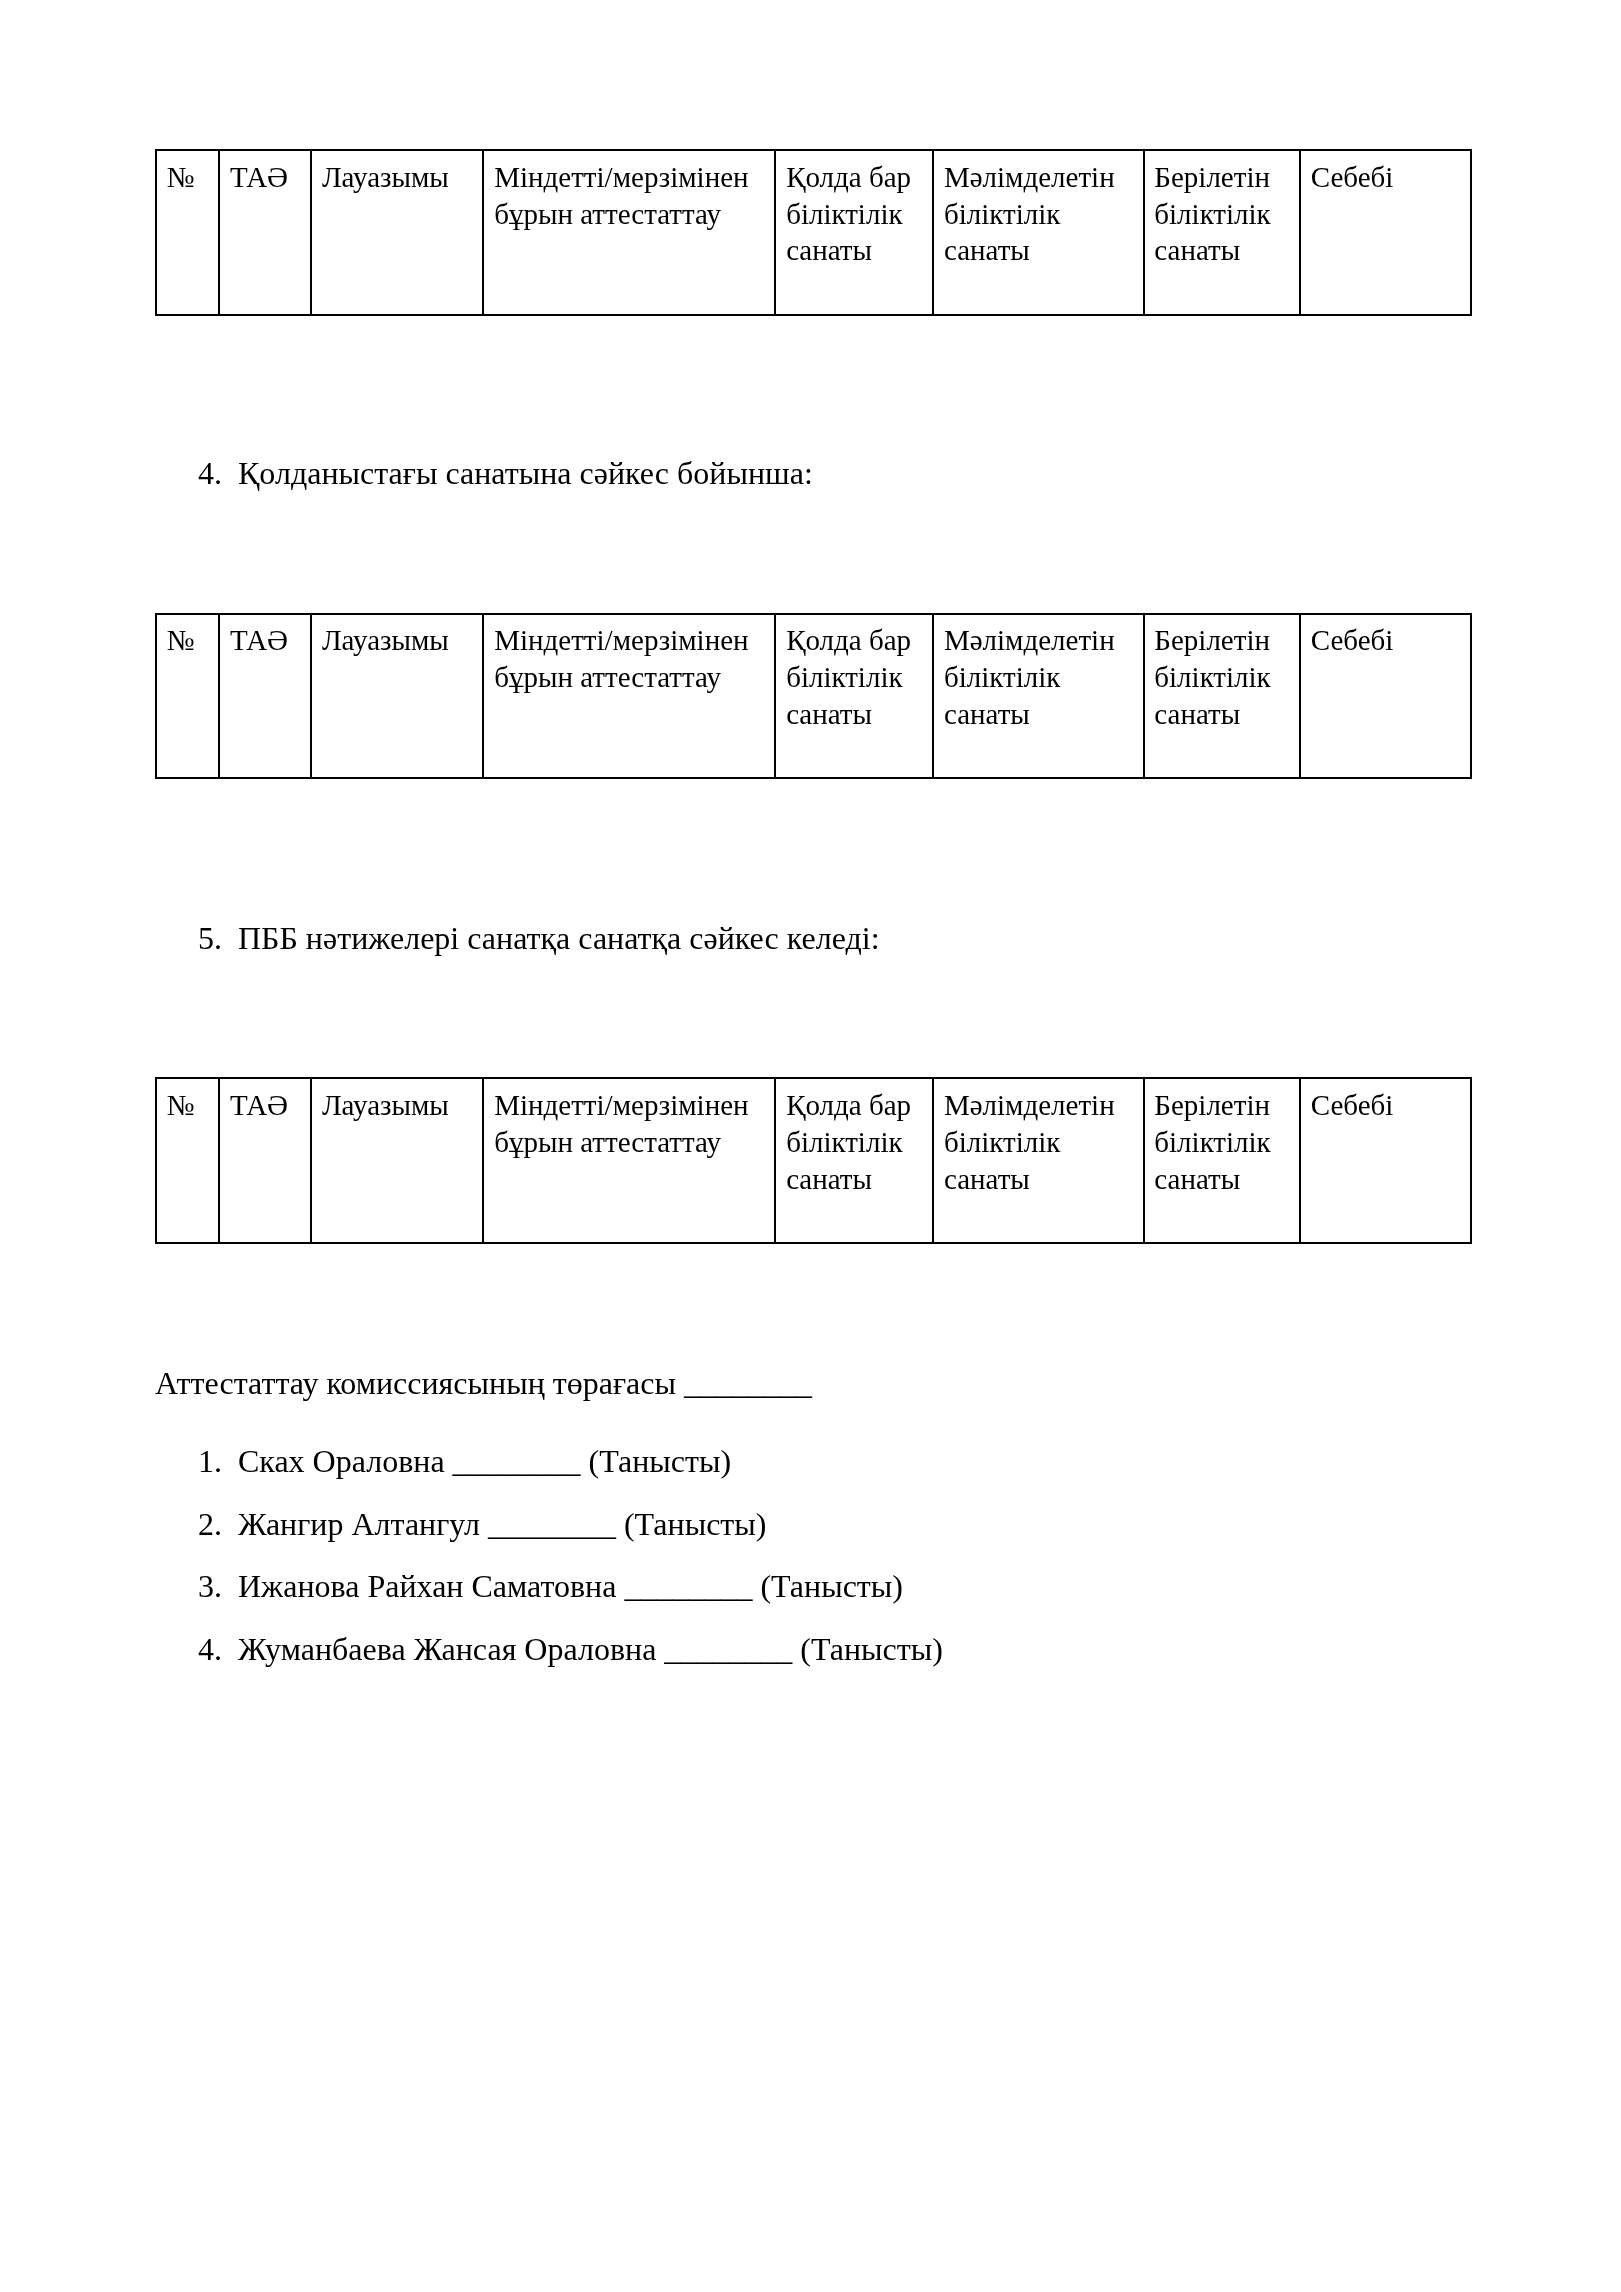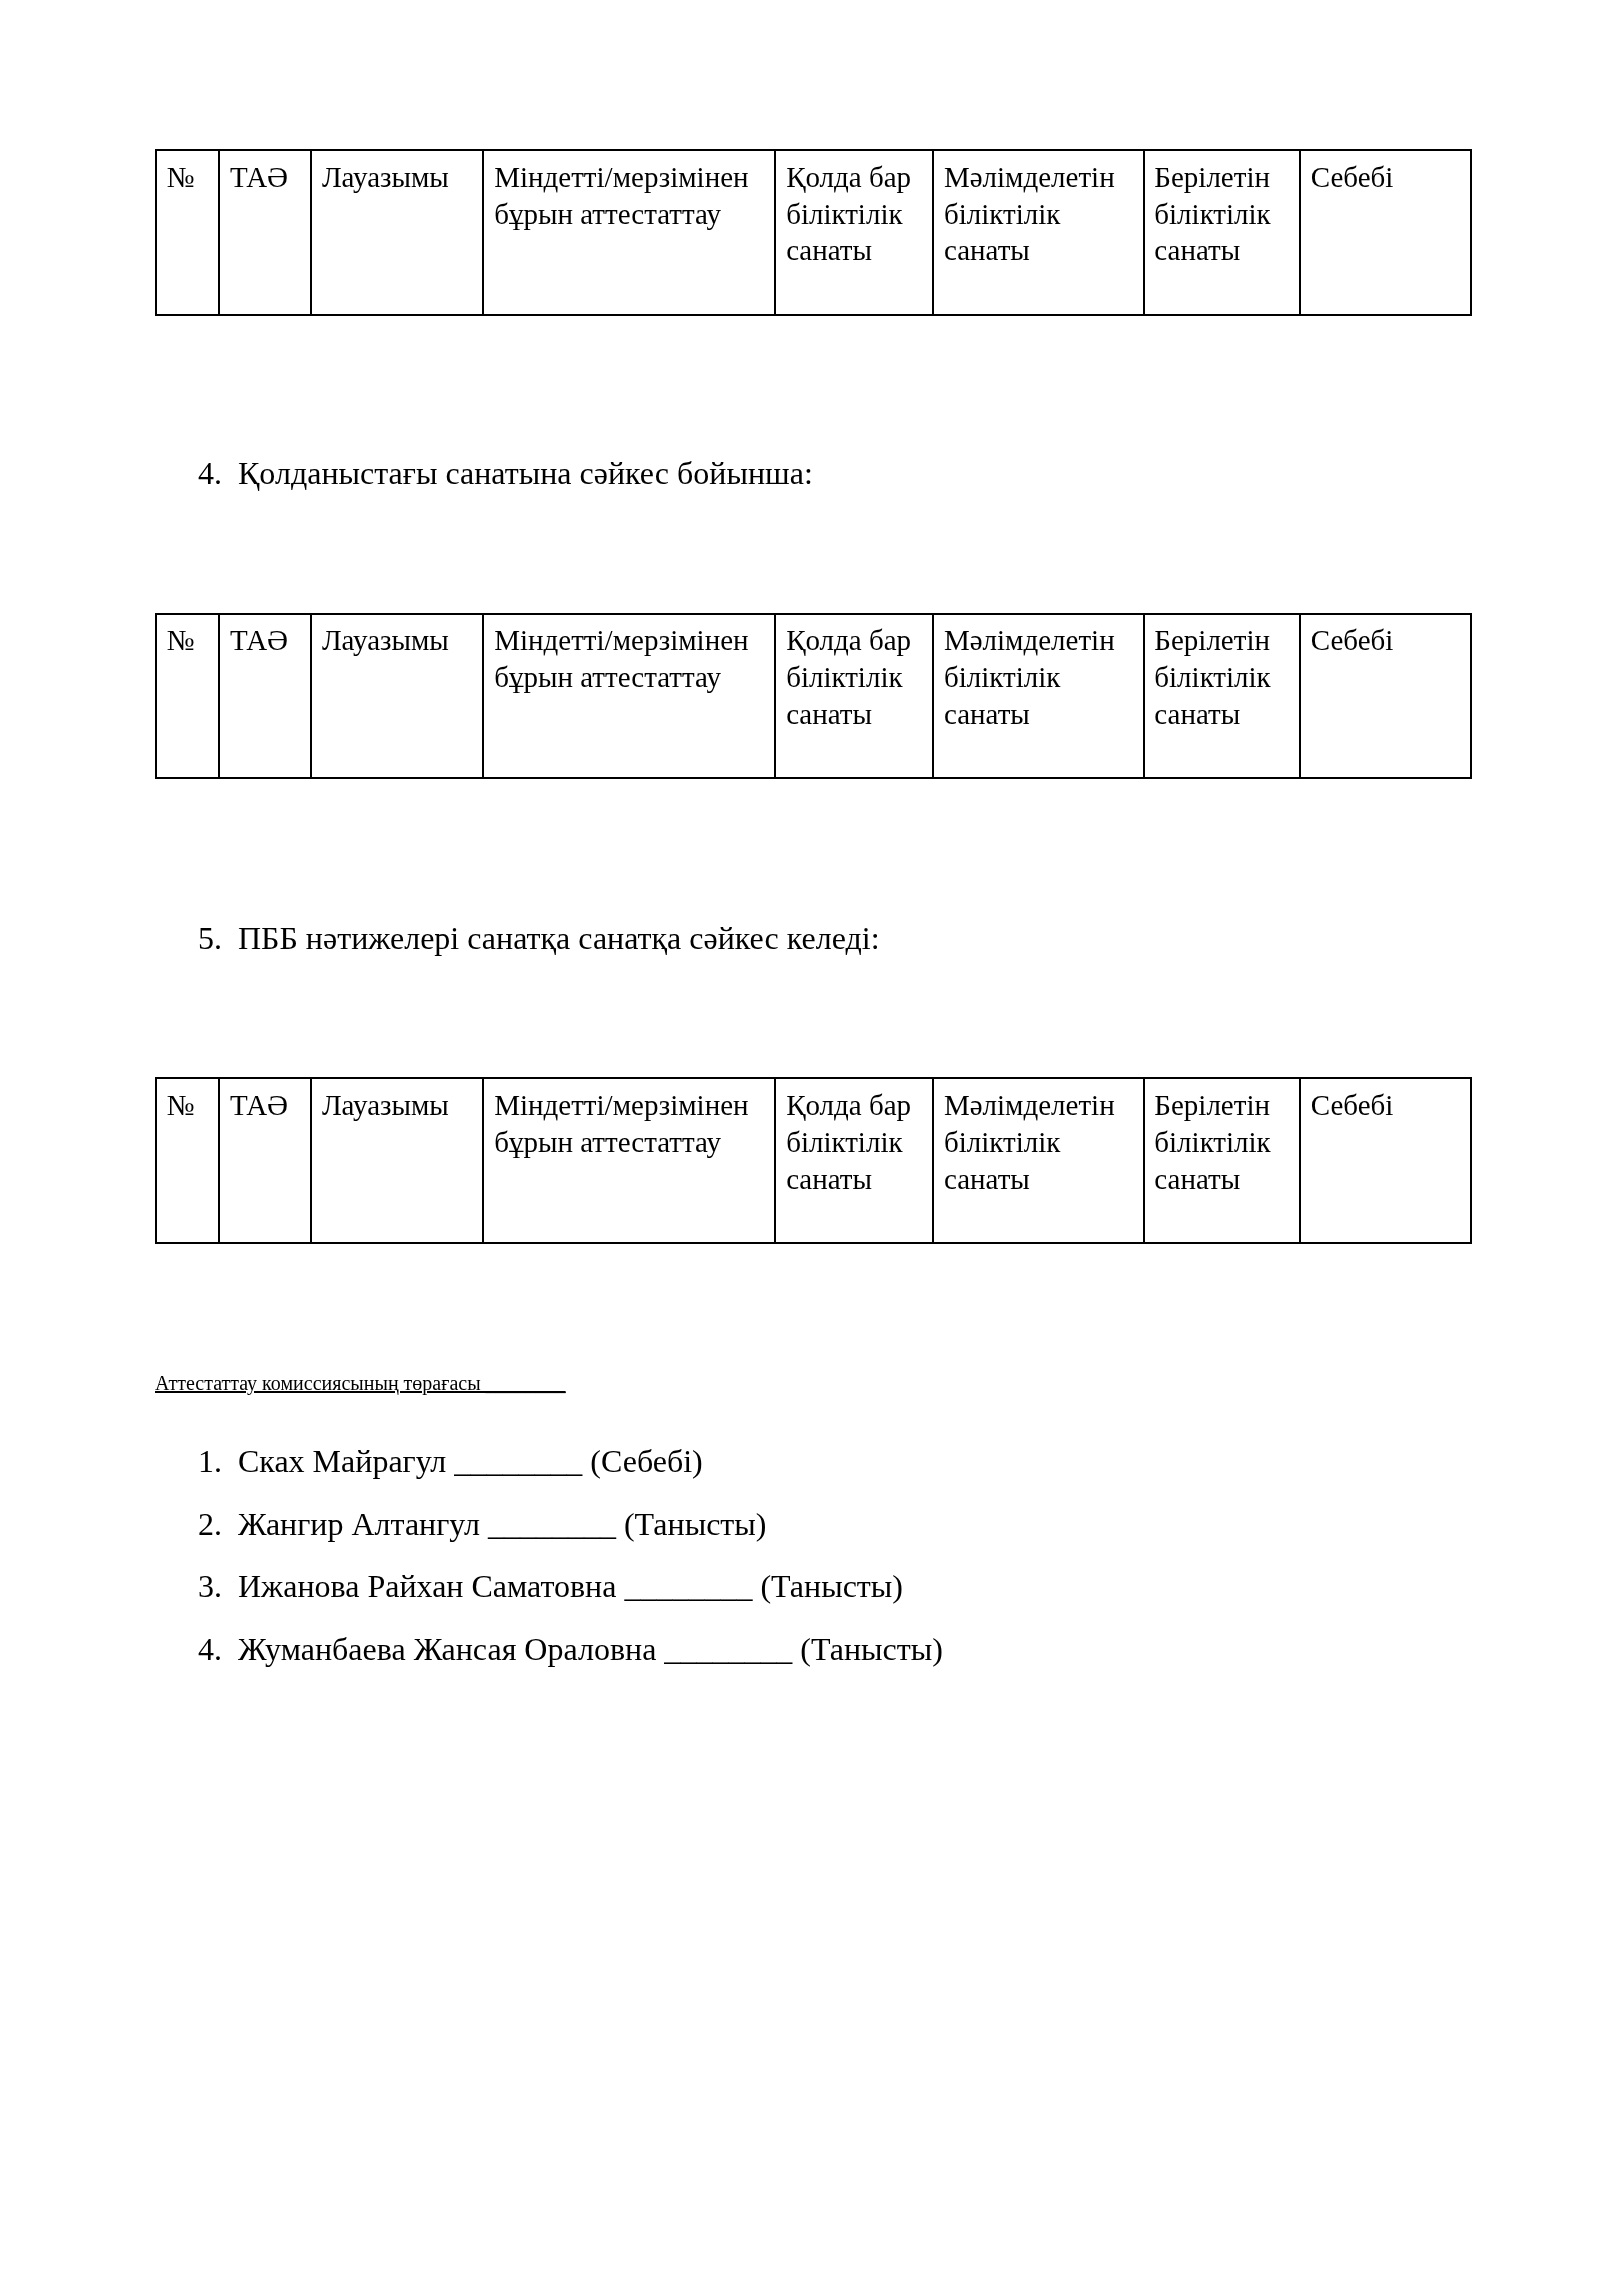--- a/index.html
+++ b/index.html
@@ -62,23 +62,22 @@
   .numbered .txt {
     flex: 1 1 auto;
   }
   .section-heading-4 { margin-top: 134px; }
   .table-2 { margin-top: 116px; }
   .section-heading-5 { margin-top: 136px; }
   .table-3 { margin-top: 115px; }
 
   .sig-block { margin-top: 116px; }
   .sig-line {
-    font-size: 20px;
+    font-size: 32px;
     line-height: 47px;
-    text-decoration: underline;
   }
   .members-label { margin-top: 7.8px; }
   .members-list { margin-top: 31px; }
   .members-list .numbered { margin-bottom: 15.7px; }
   .secretary-line { margin-top: 98px; }
 </style>
 </head>
 <body>
 
 <div class="page">
@@ -168,21 +167,21 @@
       </tr>
     </tbody>
       </table>
 
     <div class="sig-block">
       <div class="sig-line">Аттестаттау комиссиясының төрағасы ________</div>
 
       <div class="members-list">
         <div class="numbered">
           <span class="num">1.</span>
-          <span class="txt">Сках Майрагул ________ (Себебі)</span>
+          <span class="txt">Сках Ораловна ________ (Танысты)</span>
         </div>
         <div class="numbered">
           <span class="num">2.</span>
           <span class="txt">Жангир Алтангул ________ (Танысты)</span>
         </div>
         <div class="numbered">
           <span class="num">3.</span>
           <span class="txt">Ижанова Райхан Саматовна ________ (Танысты)</span>
         </div>
         <div class="numbered">

